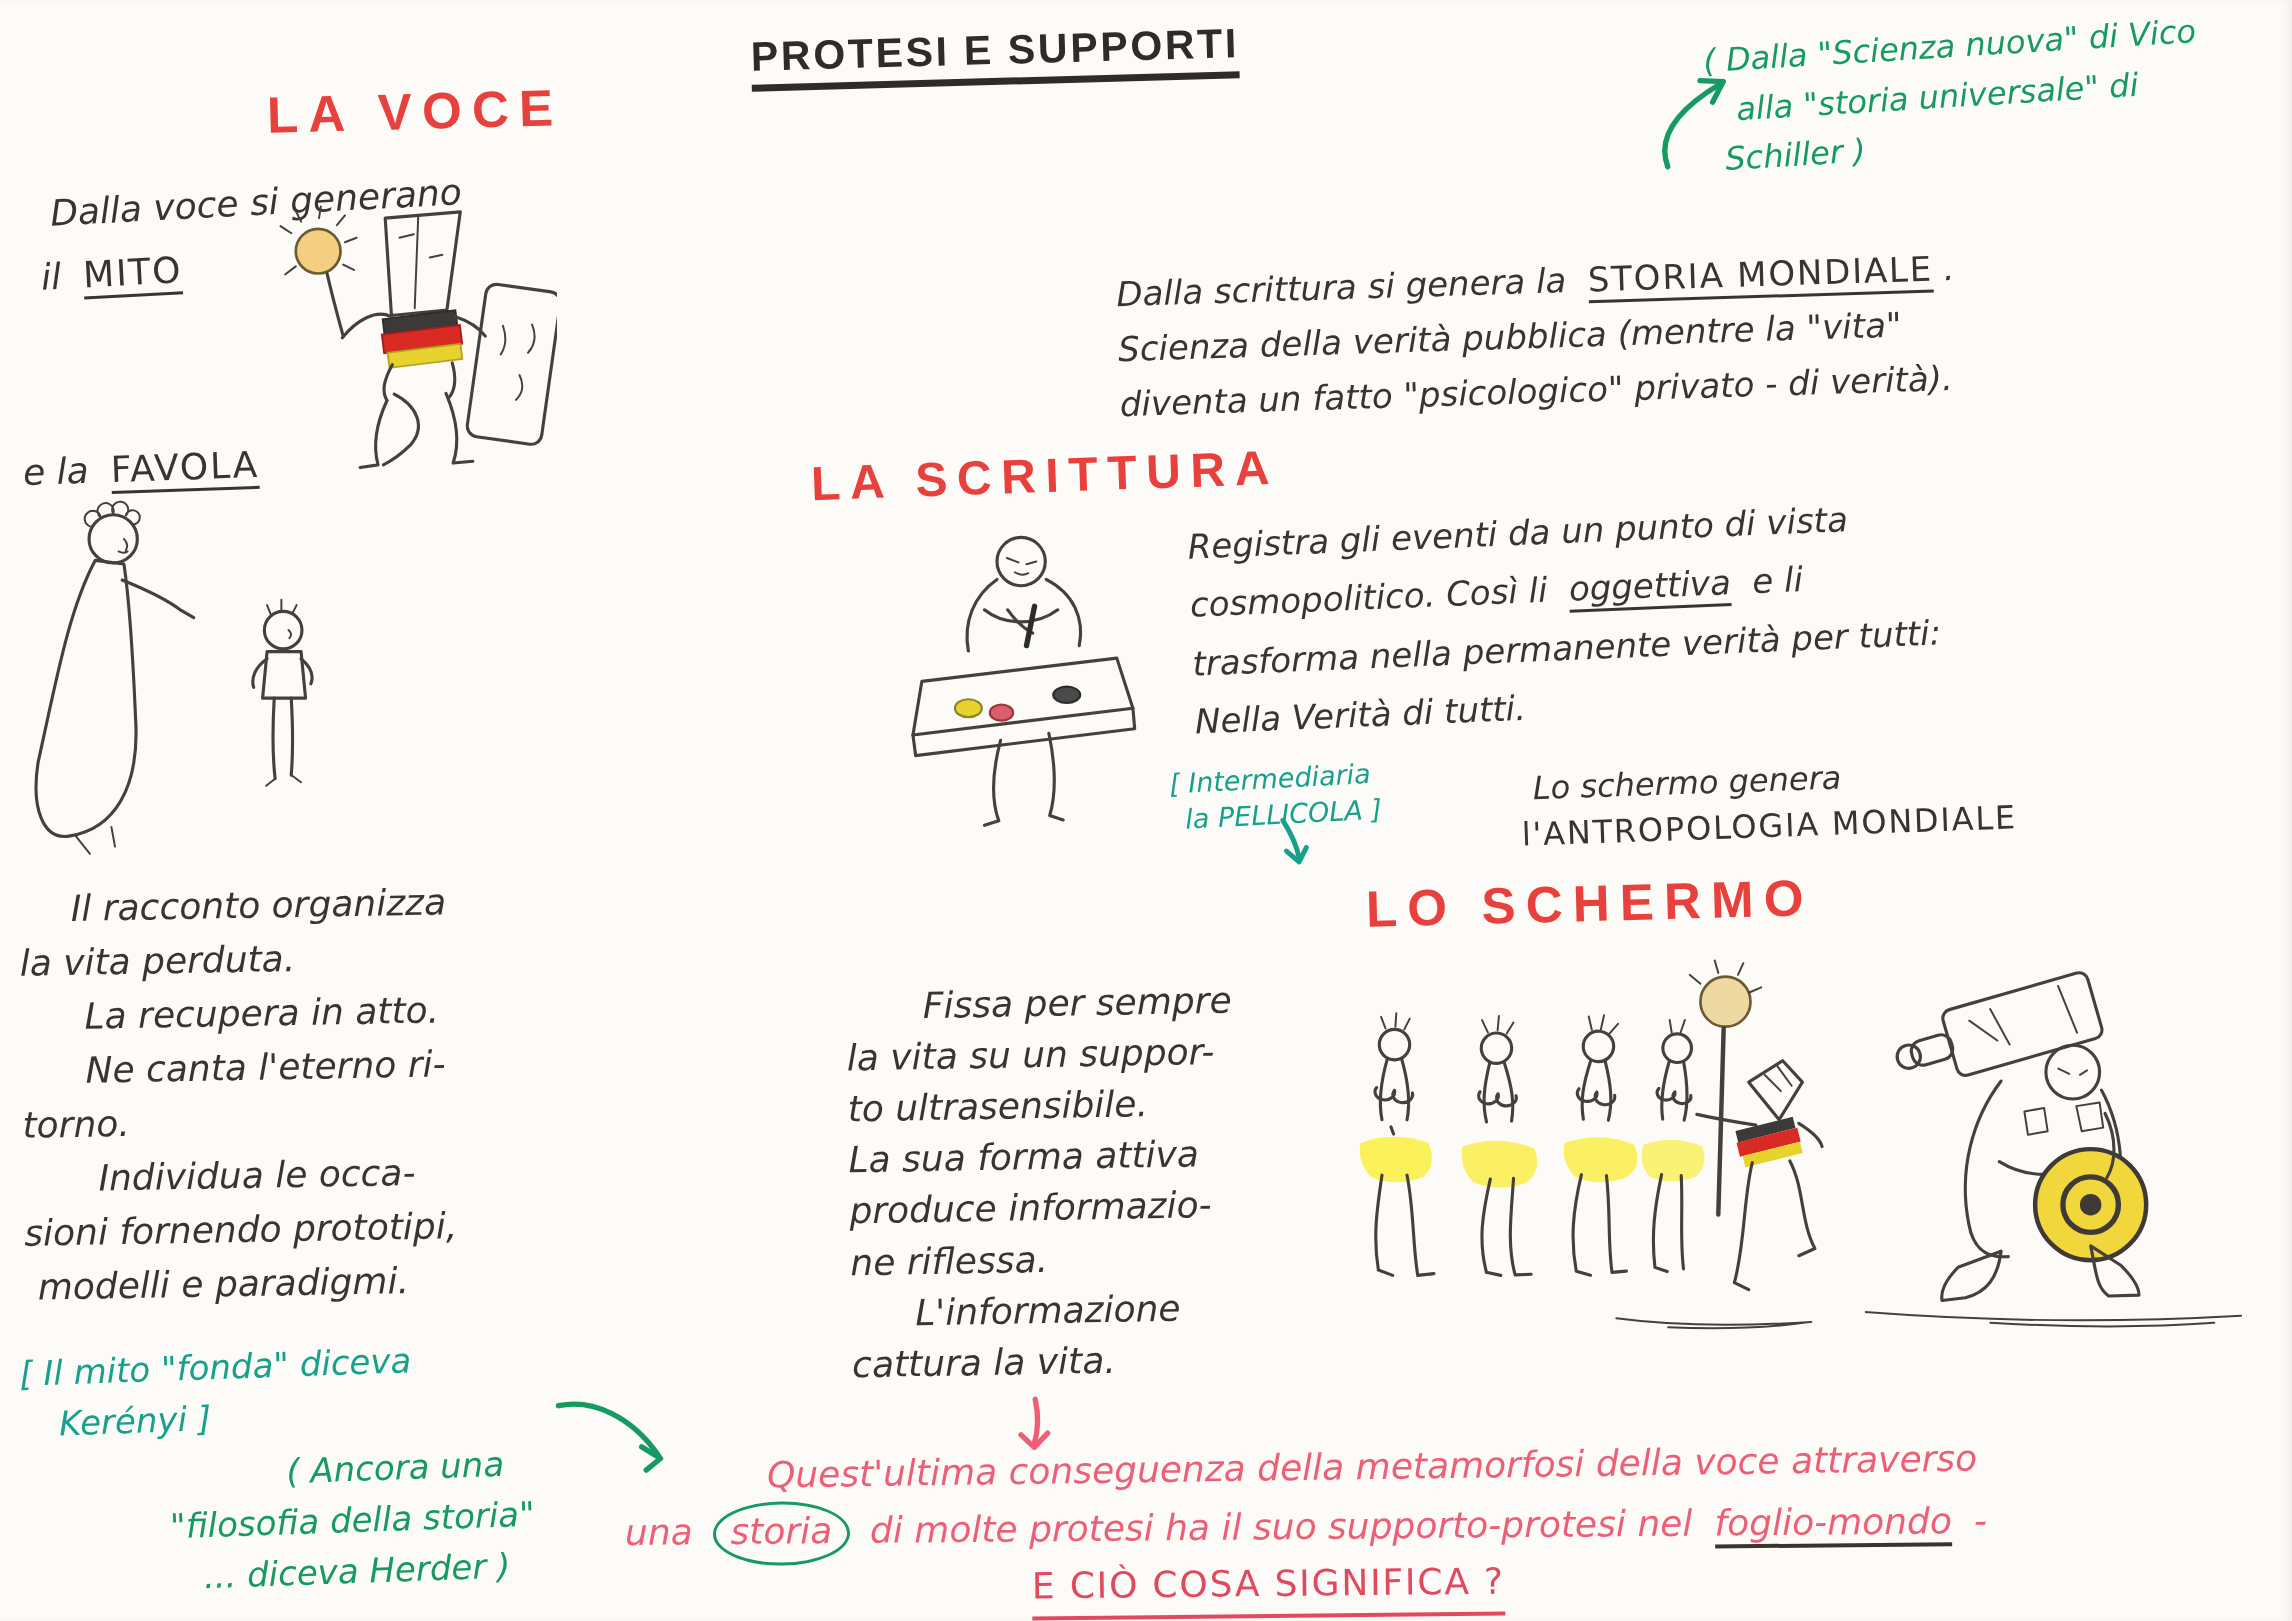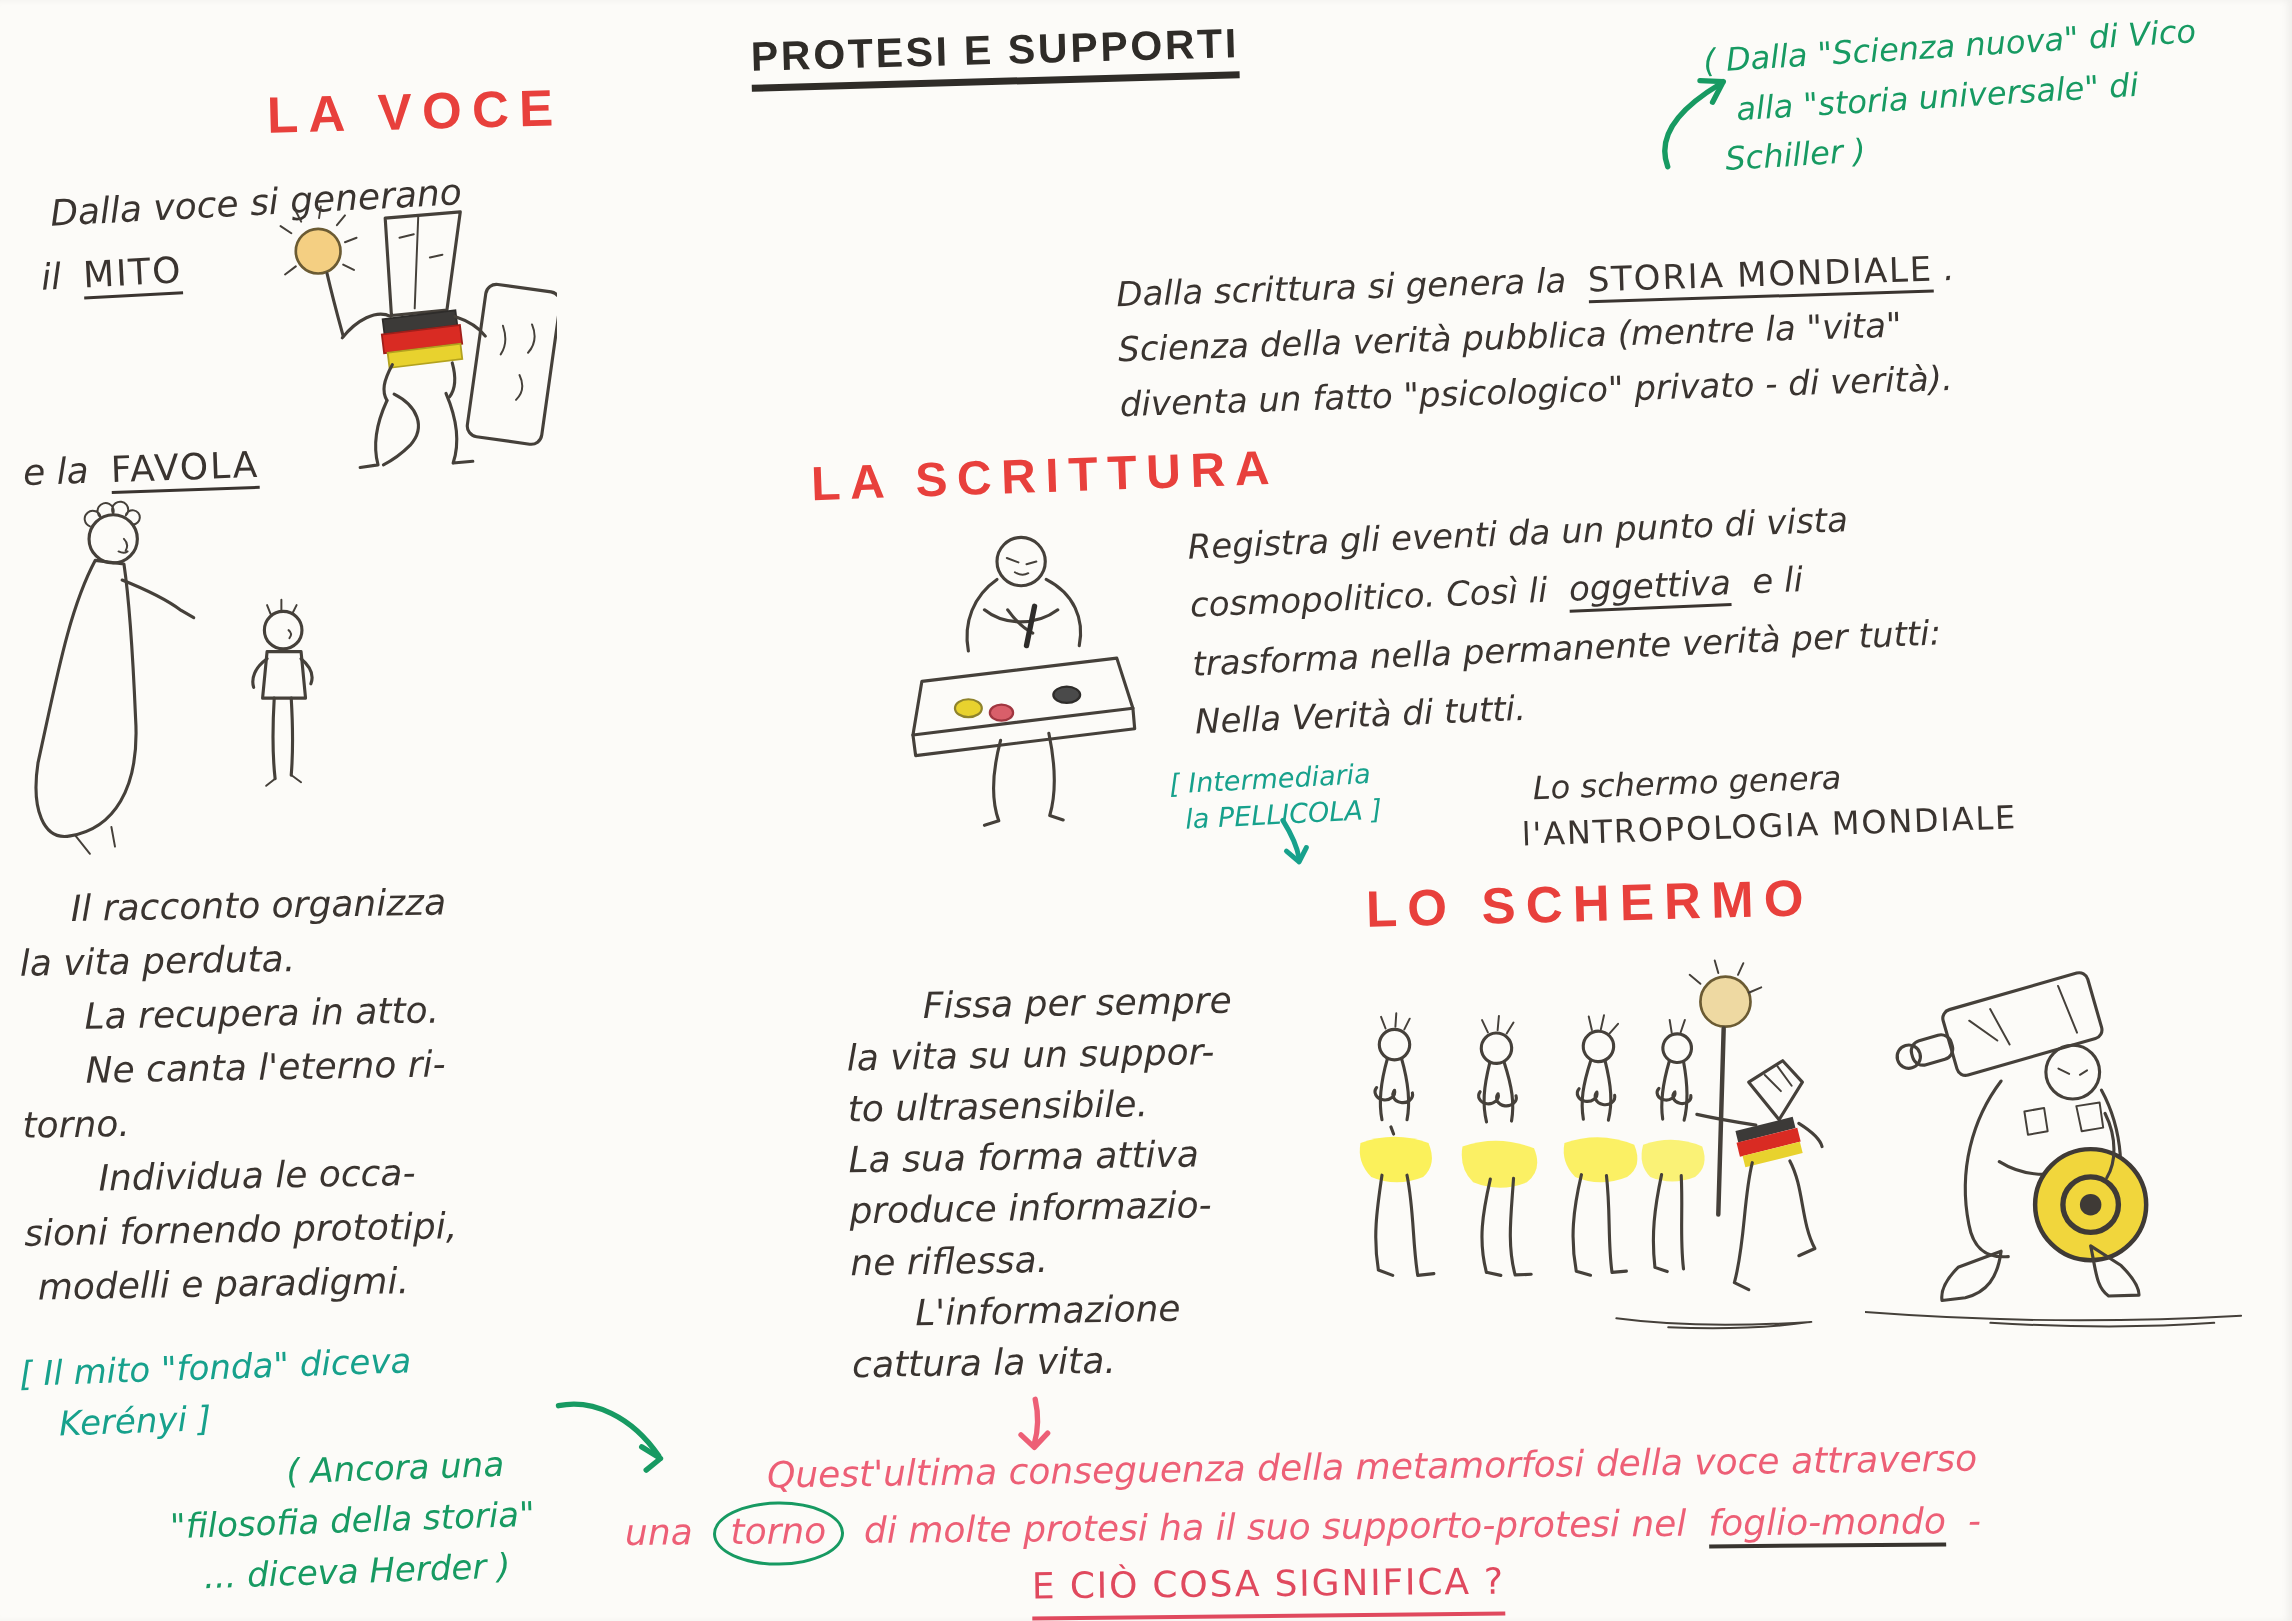--- a/index.html
+++ b/index.html
@@ -277,21 +277,21 @@
     <circle cx="252" cy="300" r="12" fill="#3f3a36"></circle>
     <path class="sk" d="M268,198 C282,226 280,254 270,270"></path>
     <path d="M152,352 C148,382 136,398 112,404 L86,407 C84,394 94,380 104,370 Z" fill="#b9b3ab" class="sk"></path>
     <path d="M252,346 C258,374 258,392 272,402 L306,401 C306,390 296,378 286,368 Z" fill="#b9b3ab" class="sk"></path>
     <path class="sk2" d="M0,420 q210,16 420,4 M140,432 q140,8 250,0"></path>
   </svg>
 
   <div class="abs hw para pink" style="left:767px;top:1440px;transform:rotate(-0.8deg);">Quest'ultima conseguenza della metamorfosi della voce attraverso</div>
   <div class="abs hw para pink" style="left:625px;top:1497px;transform:rotate(-0.5deg);">
     <span>una</span>
-    <span class="circled">torno</span>
+    <span class="circled">storia</span>
     <span class="gapr">di molte protesi ha il suo supporto-protesi nel</span>
     <span class="u-ink">foglio-mondo</span>
     <span class="gapl">-</span>
   </div>
   <div class="abs hw para caps" style="left:1032px;top:1557px;color:#e0495e;border-bottom:4.5px solid #e0495e;padding-bottom:2.7px;transform:rotate(-0.6deg);">E CIÒ COSA SIGNIFICA ?</div>
 
 </div>
 
 
 </body></html>

